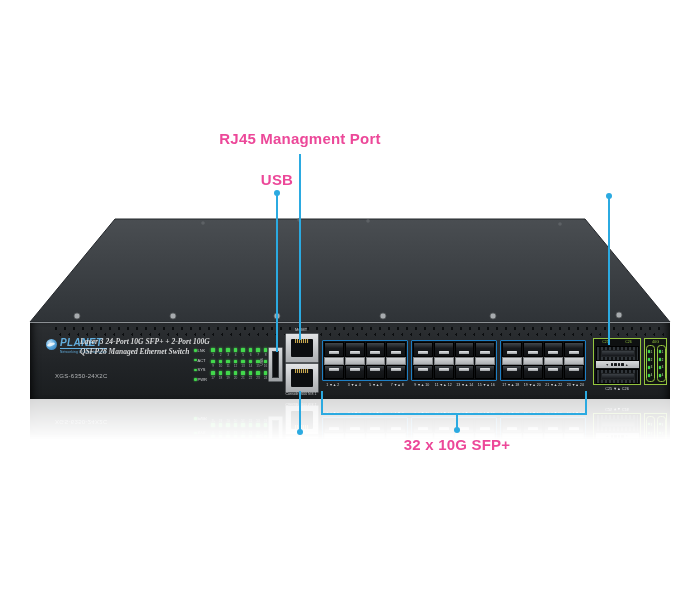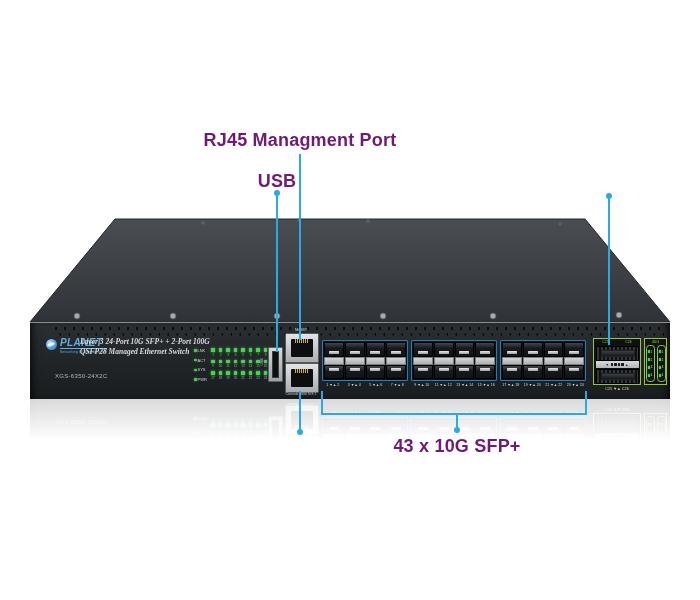--- a/index.html
+++ b/index.html
@@ -105,21 +105,21 @@
   .lane em{font-style:normal;font-size:2.8px;color:#bfe09a;}
 
   
   .reflwrap{position:absolute;left:30px;top:399px;width:640px;height:46px;overflow:hidden;
     opacity:.18;filter:blur(.7px);pointer-events:none;
     -webkit-mask-image:linear-gradient(180deg,rgba(0,0,0,.9),transparent 90%);
     mask-image:linear-gradient(180deg,rgba(0,0,0,.9),transparent 90%);}
   .reflwrap .frontface{left:0;top:76px;transform:scaleY(-1);transform-origin:top center;border-top:none;}
 
   
-  .clabel{position:absolute;transform:translateX(-50%);font-size:18px;font-weight:bold;color:#701a75;
+  .clabel{position:absolute;transform:translateX(-50%);font-size:15px;font-weight:bold;color:#ec4899;
     white-space:nowrap;letter-spacing:.2px;}
   .cline{position:absolute;width:2px;background:var(--cyan);}
   .chline{position:absolute;height:2px;background:var(--cyan);}
   .cdot{position:absolute;width:6px;height:6px;border-radius:50%;background:var(--cyan);}
 </style>
 </head>
 <body>
 
 <div class="stage">
 
@@ -718,21 +718,21 @@
                 <em>4</em>
               </div>
             </div>
       </div>
     </div>
   </div>
     </div>
 
   <div class="clabel" style="left:300px;top:130px">RJ45 Managment Port</div>
   <div class="clabel" style="left:277px;top:171px">USB</div>
-  <div class="clabel" style="left:457px;top:436px">43 x 10G SFP+</div>
+  <div class="clabel" style="left:457px;top:436px">32 x 10G SFP+</div>
 
   <div class="cline" style="left:299px;top:154px;height:186px"></div>
   <div class="cdot" style="left:274px;top:190px"></div>
   <div class="cline" style="left:276px;top:195px;height:157px"></div>
   <div class="cdot" style="left:606px;top:193px"></div>
   <div class="cline" style="left:608px;top:198px;height:147px"></div>
   <div class="cline" style="left:299px;top:391px;height:39px"></div>
   <div class="cdot" style="left:297px;top:429px"></div>
   <div class="cline" style="left:321px;top:391px;height:23px"></div>
   <div class="cline" style="left:585px;top:391px;height:23px"></div>

